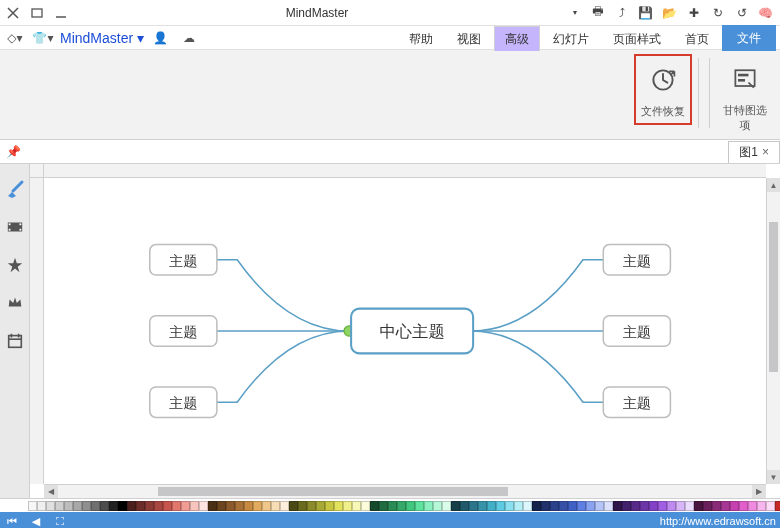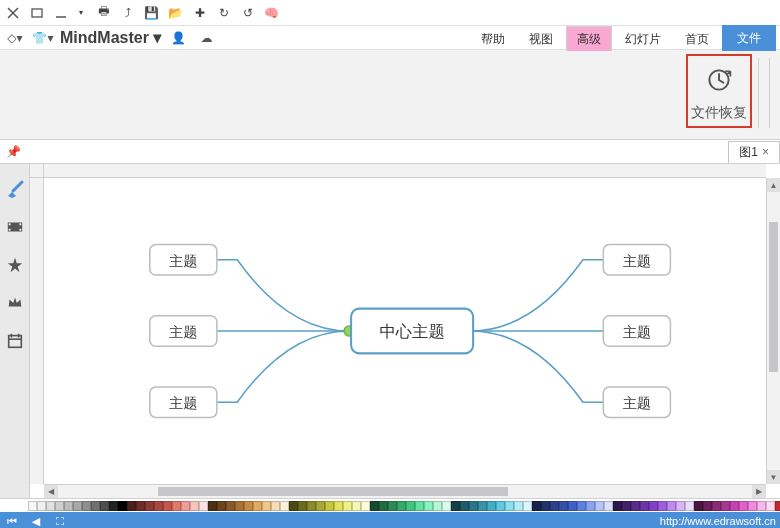--- a/index.html
+++ b/index.html
@@ -12,30 +12,30 @@
   .tb-icon svg { width: 14px; height: 14px; }
   .tb-title { flex: 1; text-align: center; color: #333; font-size: 12px; }
   .tb-right { display: flex; align-items: center; gap: 4px; }
   .tb-right span { width: 20px; height: 20px; display: inline-flex; align-items: center; justify-content: center; color: #444; }
   .tb-dropdown::after { content: "▾"; font-size: 8px; margin-left: 2px; }
 
   
   .qa-bar { height: 24px; display: flex; align-items: center; padding: 0 4px; border-bottom: 1px solid #e0e0e0; }
   .qa-left { display: flex; align-items: center; gap: 6px; flex: 1; }
   .qa-icon { width: 22px; height: 18px; display: inline-flex; align-items: center; justify-content: center; color: #555; }
-  .qa-filename { color: #404040; font-size: 16px; font-weight: bold; }
+  .qa-filename { color: #1d4ed8; font-size: 14px; }
   .tabs { display: flex; align-items: flex-end; gap: 2px; }
   .tab { padding: 4px 10px 3px; color: #333; font-size: 12px; cursor: pointer; border: 1px solid transparent; border-bottom: none; }
-  .tab.active { background: #f9a8d4; border-color: #d0d0d3; }
+  .tab.active { background: #c4b5fd; border-color: #d0d0d3; }
   .tab.file { background: #4a90d9; color: #fff; padding: 4px 14px; }
 
   
   .ribbon { height: 90px; background: #f2f2f2; display: flex; align-items: flex-start; padding: 4px 6px 2px; border-bottom: 1px solid #d0d0d3; direction: ltr; }
   .ribbon-inner { margin-left: auto; display: flex; align-items: flex-start; gap: 2px; }
-  .ribbon-btn { width: 66px; display: flex; flex-direction: column; align-items: center; justify-content: flex-start; gap: 4px; color: #555; font-size: 14px; text-align: center; padding: 4px 3px; cursor: pointer; border: 1px solid transparent; }
+  .ribbon-btn { width: 58px; display: flex; flex-direction: column; align-items: center; justify-content: flex-start; gap: 4px; color: #555; font-size: 11px; text-align: center; padding: 4px 3px; cursor: pointer; border: 1px solid transparent; }
   .ribbon-btn.highlight { border: 2px solid #d43b2a; }
   .ribbon-btn .ricon { width: 36px; height: 40px; display: flex; align-items: center; justify-content: center; color: #555; }
   .ribbon-btn.disabled { opacity: .45; }
   .ribbon-sep { width: 1px; height: 70px; background: #d0d0d3; margin: 4px 4px 0; }
 
   
   .doc-bar { height: 24px; border-bottom: 1px solid #d0d0d3; display: flex; align-items: center; padding-left: 4px; }
   .doc-bar .pin { width: 20px; height: 20px; display:inline-flex; align-items:center; justify-content:center; color:#666; }
   .doc-bar .spacer { flex:1; }
   .doc-tab { padding: 2px 10px; border: 1px solid #c6c6c8; border-bottom: none; background:#fff; display:flex; align-items:center; gap:4px; color:#333; }
@@ -94,20 +94,21 @@
         <svg viewBox="0 0 14 14">
           <rect x="2" y="3" width="10" height="8" fill="none" stroke="#555" stroke-width="1.3"></rect>
         </svg>
       </span>
     <span class="tb-icon">
         <svg viewBox="0 0 14 14">
           <path d="M2 11 L12 11" stroke="#555" stroke-width="1.5"></path>
         </svg>
       </span>
   </div>
+  <div class="tb-title">MindMaster</div>
   <div class="tb-right">
     <span class="tb-dropdown"></span>
     <span>🖶</span>
     <span>⤴</span>
     <span>💾</span>
     <span>📂</span>
     <span>✚</span>
     <span>↻</span>
     <span>↺</span>
     <span>🧠</span>
@@ -120,39 +121,51 @@
     <span class="qa-icon">👕▾</span>
     <span class="qa-filename">MindMaster ▾</span>
     <span class="qa-icon">👤</span>
     <span class="qa-icon">☁</span>
   </div>
   <div class="tabs">
     <div class="tab">帮助</div>
     <div class="tab">视图</div>
     <div class="tab active">高级</div>
     <div class="tab">幻灯片</div>
+    <div class="tab">页面样式</div>
     <div class="tab">首页</div>
     <div class="tab file">文件</div>
   </div>
 </div>
 
 <div class="ribbon">
   <div class="ribbon-inner">
     <div class="ribbon-btn highlight">
       <div class="ricon">
           <svg class="svgic" viewBox="0 0 32 32">
             <circle cx="16" cy="16" r="11" fill="none" stroke="#555" stroke-width="2.2"></circle>
             <path d="M16 9 V16 L21 19" stroke="#555" stroke-width="2.2" fill="none" stroke-linecap="round"></path>
             <path d="M25 10 L29 6 M29 6 L29 12 M29 6 L23 6" stroke="#555" stroke-width="2" fill="none"></path>
           </svg>
         </div>
       <span>文件恢复</span>
     </div>
     <div class="ribbon-sep"></div>
     <div class="ribbon-sep"></div>
+    <div class="ribbon-btn">
+      <div class="ricon">
+          <svg class="svgic" viewBox="0 0 32 32">
+            <rect x="5" y="6" width="22" height="18" fill="none" stroke="#555" stroke-width="2"></rect>
+            <rect x="8" y="10" width="12" height="3" fill="#555"></rect>
+            <rect x="8" y="16" width="8" height="3" fill="#555"></rect>
+            <path d="M26 26 L20 20" stroke="#555" stroke-width="2"></path>
+          </svg>
+        </div>
+      <span>甘特图选项</span>
+    </div>
   </div>
 </div>
 
 <div class="doc-bar">
   <span class="pin">📌</span>
   <span class="spacer"></span>
   <div class="doc-tab">
     <span>图1</span>
     <span class="close">×</span>
   </div>

